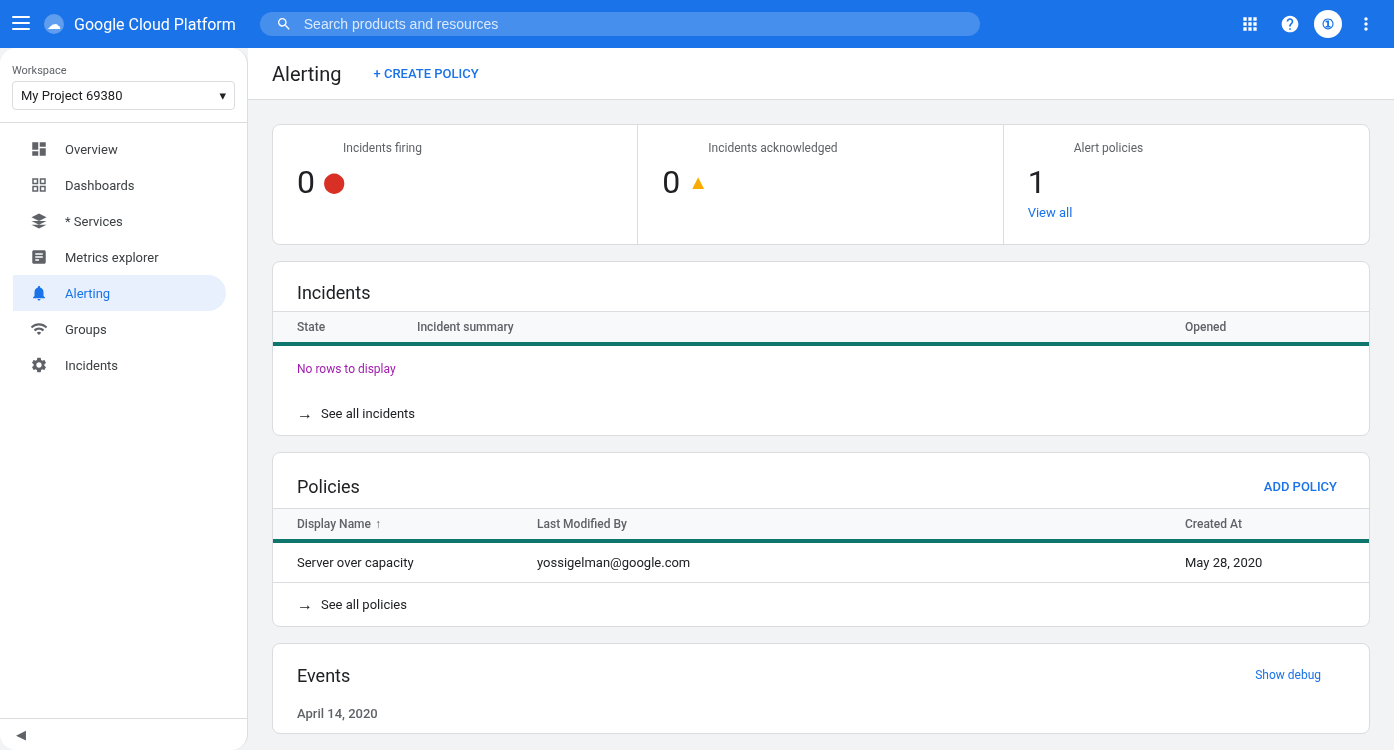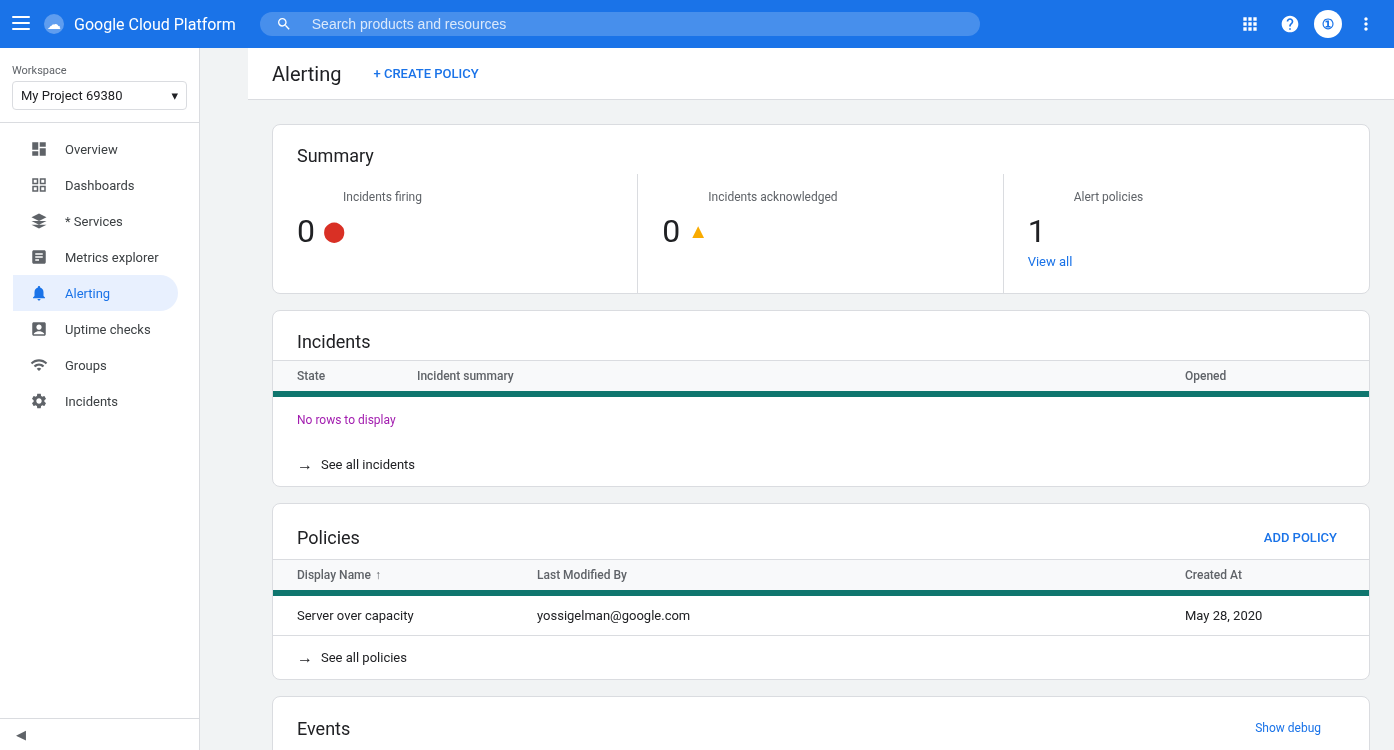--- a/index.html
+++ b/index.html
@@ -30,37 +30,38 @@
       padding: 4px 16px;
       color: white;
     }
     .topbar-search input {
       background: transparent;
       border: none;
       outline: none;
       color: white;
       font-size: 14px;
       flex: 1;
-      margin-left: 20px;
+      margin-left: 12px;
     }
     .topbar-search input::placeholder { color: rgba(255,255,255,0.8); }
     .topbar-right { margin-left: auto; display: flex; align-items: center; gap: 8px; }
     .topbar-icon-btn { width: 32px; height: 32px; display: flex; align-items: center; justify-content: center; cursor: pointer; color: white; font-size: 18px; }
 
     
     .sidebar {
       position: fixed;
       top: 48px;
       left: 0;
       bottom: 0;
-      width: 200px;
+      width: 248px;
       background: white;
       border-right: 1px solid #dadce0;
       overflow-y: auto;
       z-index: 50;
+      border-radius: 16px;
     }
     .workspace-selector {
       padding: 16px 12px 12px;
       border-bottom: 1px solid #dadce0;
     }
     .workspace-label { font-size: 11px; color: #5f6368; margin-bottom: 4px; }
     .workspace-dropdown {
       display: flex;
       align-items: center;
       justify-content: space-between;
@@ -167,21 +168,21 @@
     .icon-error { color: #d93025; font-size: 20px; }
     .icon-warning { color: #f9ab00; font-size: 20px; }
     .view-all-link { color: #1a73e8; font-size: 13px; cursor: pointer; margin-top: 4px; display: block; }
 
     
     .table-header {
       display: grid;
       padding: 8px 24px;
       background: #f8f9fa;
       border-top: 1px solid #dadce0;
-      border-bottom: 6px solid #0f766e;
+      border-bottom: 4px solid #0f766e;
       font-size: 12px;
       color: #5f6368;
       font-weight: 500;
     }
     .incidents-table-header { grid-template-columns: 120px 1fr 160px; }
     .policies-table-header { grid-template-columns: 240px 1fr 160px; }
     .table-row {
       display: grid;
       padding: 12px 24px;
       border-bottom: 1px solid #dadce0;
@@ -319,28 +320,20 @@
     <span class="nav-icon">
             <svg width="18" height="18" viewBox="0 0 24 24" fill="currentColor">
               <path d="M12 22c1.1 0 2-.9 2-2h-4c0 1.1.9 2 2 2zm6-6v-5c0-3.07-1.64-5.64-4.5-6.32V4c0-.83-.67-1.5-1.5-1.5s-1.5.67-1.5 1.5v.68C7.63 5.36 6 7.92 6 11v5l-2 2v1h16v-1l-2-2z"></path>
             </svg>
           </span>
     <span>Alerting</span>
   </div>
         <div class="nav-item">
     <span class="nav-icon">
             <svg width="18" height="18" viewBox="0 0 24 24" fill="currentColor">
-              <path d="M19 3H5c-1.1 0-2 .9-2 2v14c0 1.1.9 2 2 2h14c1.1 0 2-.9 2-2V5c0-1.1-.9-2-2-2zm-7 3c1.93 0 3.5 1.57 3.5 3.5S13.93 13 12 13s-3.5-1.57-3.5-3.5S10.07 6 12 6zm7 13H5v-.23c0-.62.28-1.2.76-1.58C7.47 15.82 9.64 15 12 15s4.53.82 6.24 2.19c.48.38.76.97.76 1.58V19z"></path>
-            </svg>
-          </span>
-    <span>Uptime checks</span>
-  </div>
-        <div class="nav-item">
-    <span class="nav-icon">
-            <svg width="18" height="18" viewBox="0 0 24 24" fill="currentColor">
               <path d="M1 9l2 2c4.97-4.97 13.03-4.97 18 0l2-2C16.93 2.93 7.08 2.93 1 9zm8 8l3 3 3-3c-1.65-1.66-4.34-1.66-6 0zm-4-4l2 2c2.76-2.76 7.24-2.76 10 0l2-2C15.14 9.14 8.87 9.14 5 13z"></path>
             </svg>
           </span>
     <span>Groups</span>
   </div>
         <div class="nav-item">
     <span class="nav-icon">
             <svg width="18" height="18" viewBox="0 0 24 24" fill="currentColor">
               <path d="M19.14 12.94c.04-.3.06-.61.06-.94 0-.32-.02-.64-.07-.94l2.03-1.58c.18-.14.23-.41.12-.61l-1.92-3.32c-.12-.22-.37-.29-.59-.22l-2.39.96c-.5-.38-1.03-.7-1.62-.94l-.36-2.54c-.04-.24-.24-.41-.48-.41h-3.84c-.24 0-.43.17-.47.41l-.36 2.54c-.59.24-1.13.57-1.62.94l-2.39-.96c-.22-.08-.47 0-.59.22L2.74 8.87c-.12.21-.08.47.12.61l2.03 1.58c-.05.3-.09.63-.09.94s.02.64.07.94l-2.03 1.58c-.18.14-.23.41-.12.61l1.92 3.32c.12.22.37.29.59.22l2.39-.96c.5.38 1.03.7 1.62.94l.36 2.54c.05.24.24.41.48.41h3.84c.24 0 .44-.17.47-.41l.36-2.54c.59-.24 1.13-.56 1.62-.94l2.39.96c.22.08.47 0 .59-.22l1.92-3.32c.12-.22.07-.47-.12-.61l-2.01-1.58zM12 15.6c-1.98 0-3.6-1.62-3.6-3.6s1.62-3.6 3.6-3.6 3.6 1.62 3.6 3.6-1.62 3.6-3.6 3.6z"></path>
             </svg>
@@ -357,21 +350,20 @@
 <div class="main">
 
   <div class="page-header">
     <h1 class="page-title">Alerting</h1>
     <a class="header-btn">+ CREATE POLICY</a>
   </div>
 
   <div class="content">
 
     <div class="card">
-      <div class="card-header">Summary</div>
       <div class="summary-grid">
         <div class="summary-cell">
           <div class="summary-label">Incidents firing</div>
           <div class="summary-value">
             <span>0</span>
             <span class="icon-error">⬤</span>
           </div>
         </div>
         <div class="summary-cell">
           <div class="summary-label">Incidents acknowledged</div>

